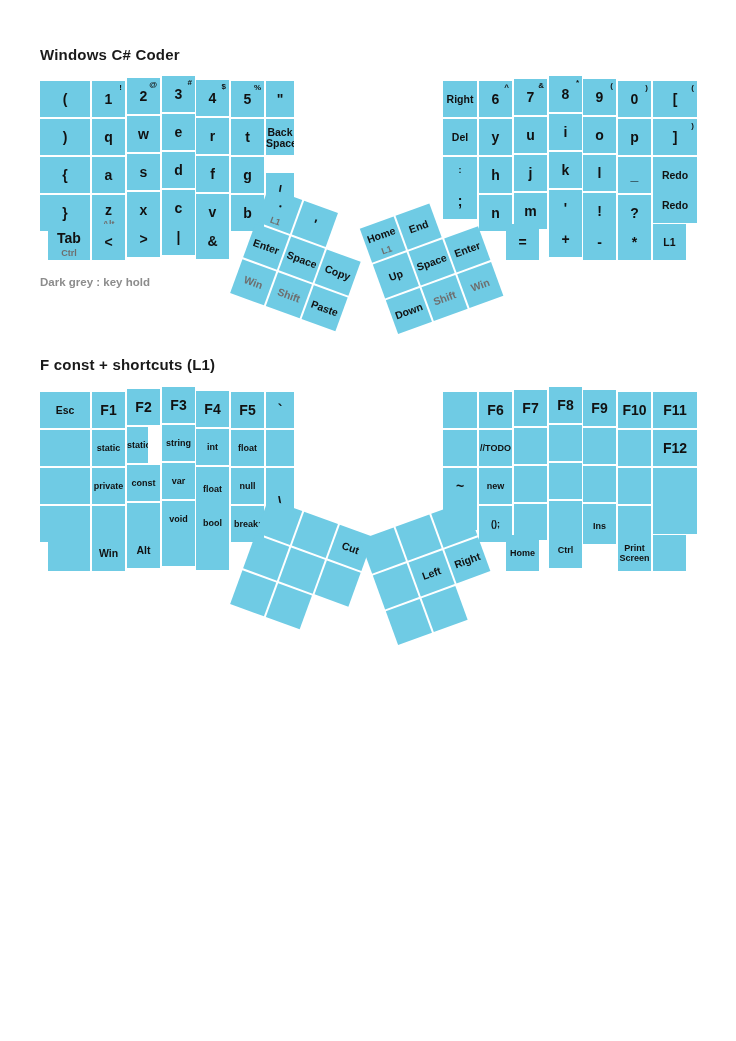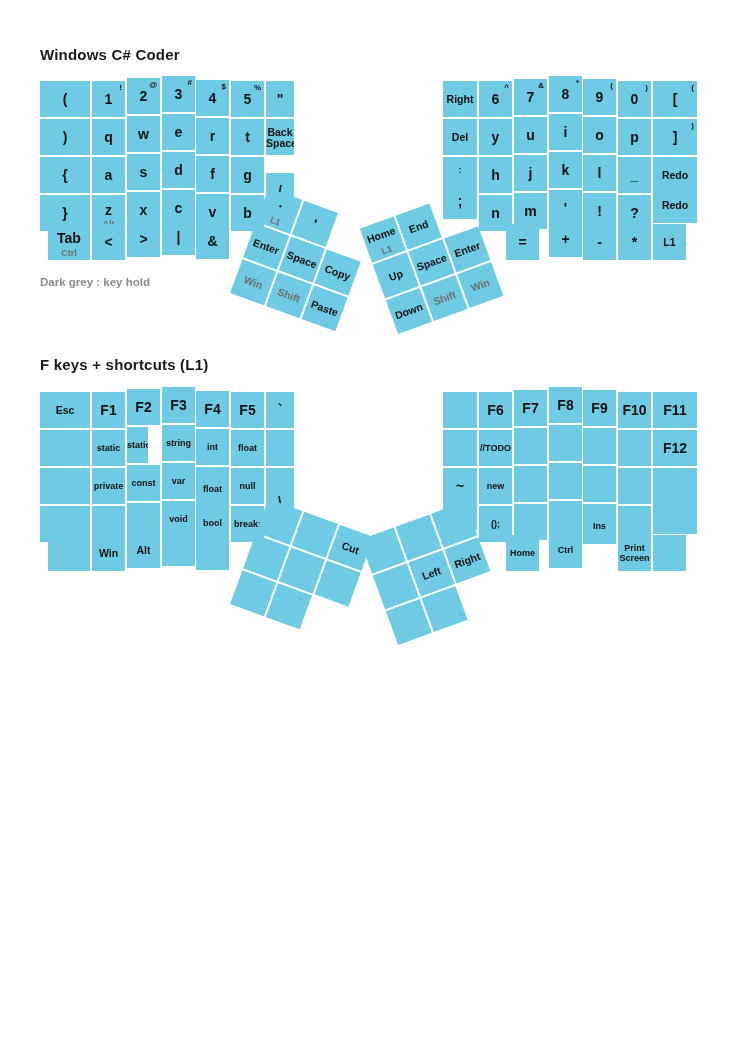--- a/index.html
+++ b/index.html
@@ -315,21 +315,21 @@
         <span class="main">*</span>
       </div>
     <div class="key" style="left:653px;top:224px;width:33px;height:36px;">
         <span class="main small">L1</span>
       </div>
   </div>
 </div>
 
 <div class="note layer" style="left:40px;top:276px;">Dark grey : key hold</div>
 
-<div class="title layer" style="left:40px;top:356px;">F keys + shortcuts (L1)</div>
+<div class="title layer" style="left:40px;top:356px;">F const + shortcuts (L1)</div>
 
 <div class="layer" style="left:0;top:0;">
   <div>
 
     <div class="key" style="left:40px;top:392px;width:50px;height:36px;">
         <span class="main small">Esc</span>
       </div>
     <div class="key" style="left:92px;top:392px;width:33px;height:36px;">
         <span class="main">F1</span>
       </div>

